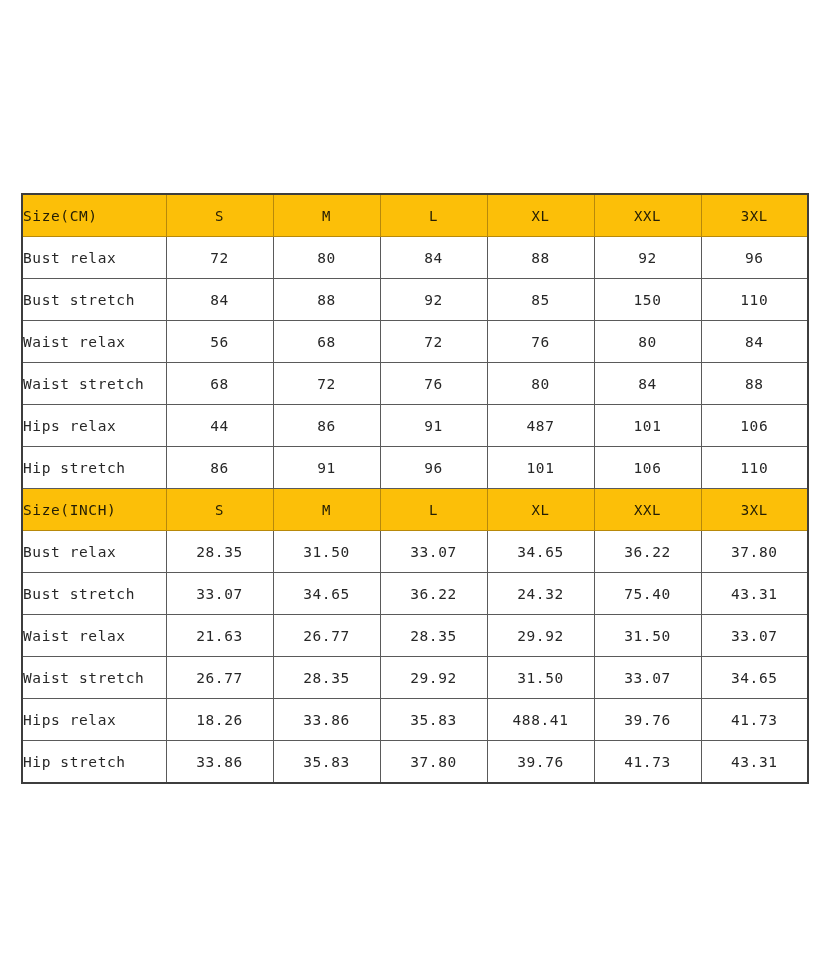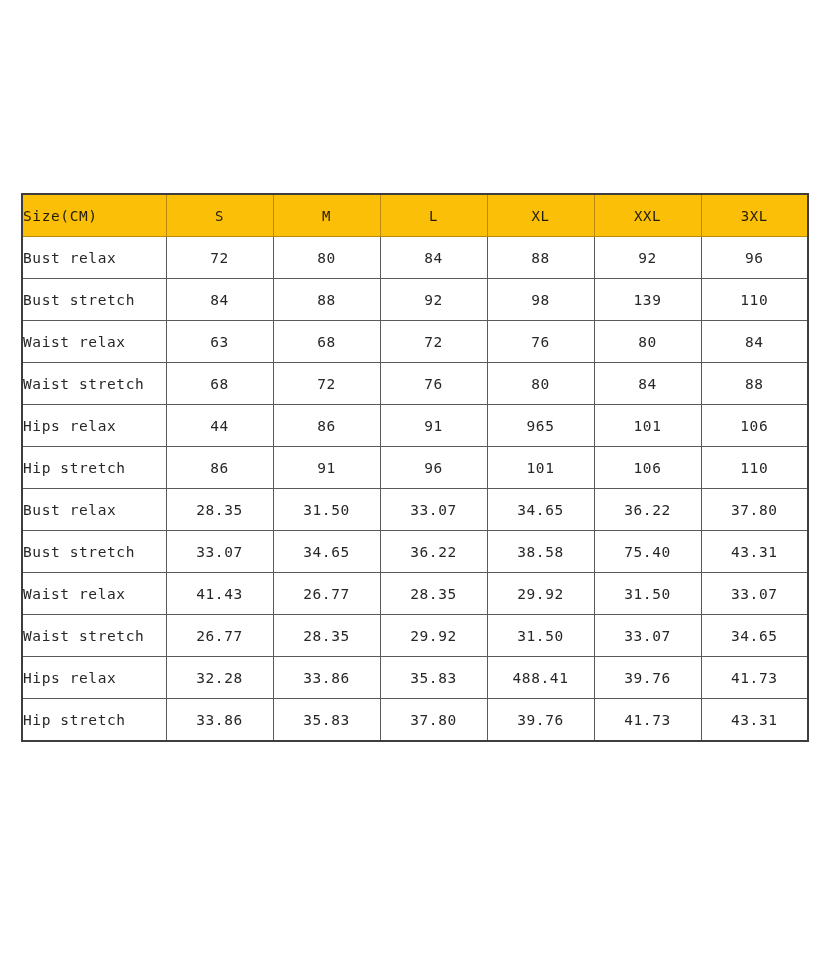--- a/index.html
+++ b/index.html
@@ -104,99 +104,108 @@
           <td class="data-cell">84</td>
           <td class="data-cell">88</td>
           <td class="data-cell">92</td>
           <td class="data-cell">96</td>
         </tr>
         <tr>
           <td class="row-label">Bust stretch</td>
           <td class="data-cell">84</td>
           <td class="data-cell">88</td>
           <td class="data-cell">92</td>
-          <td class="data-cell">98</td>
-          <td class="data-cell">139</td>
+          <td class="data-cell">85</td>
+          <td class="data-cell">150</td>
           <td class="data-cell">110</td>
         </tr>
         <tr>
           <td class="row-label">Waist relax</td>
-          <td class="data-cell">63</td>
+          <td class="data-cell">56</td>
           <td class="data-cell">68</td>
           <td class="data-cell">72</td>
           <td class="data-cell">76</td>
           <td class="data-cell">80</td>
           <td class="data-cell">84</td>
         </tr>
         <tr>
           <td class="row-label">Waist stretch</td>
           <td class="data-cell">68</td>
           <td class="data-cell">72</td>
           <td class="data-cell">76</td>
           <td class="data-cell">80</td>
           <td class="data-cell">84</td>
           <td class="data-cell">88</td>
         </tr>
         <tr>
           <td class="row-label">Hips relax</td>
           <td class="data-cell">44</td>
           <td class="data-cell">86</td>
           <td class="data-cell">91</td>
-          <td class="data-cell">965</td>
+          <td class="data-cell">487</td>
           <td class="data-cell">101</td>
           <td class="data-cell">106</td>
         </tr>
         <tr>
           <td class="row-label">Hip stretch</td>
           <td class="data-cell">86</td>
           <td class="data-cell">91</td>
           <td class="data-cell">96</td>
           <td class="data-cell">101</td>
           <td class="data-cell">106</td>
           <td class="data-cell">110</td>
         </tr>
+        <tr class="header-row">
+          <td class="row-label">Size(INCH)</td>
+          <td class="size-head">S</td>
+          <td class="size-head">M</td>
+          <td class="size-head">L</td>
+          <td class="size-head">XL</td>
+          <td class="size-head">XXL</td>
+          <td class="size-head">3XL</td>
+        </tr>
         <tr>
           <td class="row-label">Bust relax</td>
           <td class="data-cell">28.35</td>
           <td class="data-cell">31.50</td>
           <td class="data-cell">33.07</td>
           <td class="data-cell">34.65</td>
           <td class="data-cell">36.22</td>
           <td class="data-cell">37.80</td>
         </tr>
         <tr>
           <td class="row-label">Bust stretch</td>
           <td class="data-cell">33.07</td>
           <td class="data-cell">34.65</td>
           <td class="data-cell">36.22</td>
-          <td class="data-cell">38.58</td>
+          <td class="data-cell">24.32</td>
           <td class="data-cell">75.40</td>
           <td class="data-cell">43.31</td>
         </tr>
         <tr>
           <td class="row-label">Waist relax</td>
-          <td class="data-cell">41.43</td>
+          <td class="data-cell">21.63</td>
           <td class="data-cell">26.77</td>
           <td class="data-cell">28.35</td>
           <td class="data-cell">29.92</td>
           <td class="data-cell">31.50</td>
           <td class="data-cell">33.07</td>
         </tr>
         <tr>
           <td class="row-label">Waist stretch</td>
           <td class="data-cell">26.77</td>
           <td class="data-cell">28.35</td>
           <td class="data-cell">29.92</td>
           <td class="data-cell">31.50</td>
           <td class="data-cell">33.07</td>
           <td class="data-cell">34.65</td>
         </tr>
         <tr>
           <td class="row-label">Hips relax</td>
-          <td class="data-cell">32.28</td>
+          <td class="data-cell">18.26</td>
           <td class="data-cell">33.86</td>
           <td class="data-cell">35.83</td>
           <td class="data-cell">488.41</td>
           <td class="data-cell">39.76</td>
           <td class="data-cell">41.73</td>
         </tr>
         <tr>
           <td class="row-label">Hip stretch</td>
           <td class="data-cell">33.86</td>
           <td class="data-cell">35.83</td>

